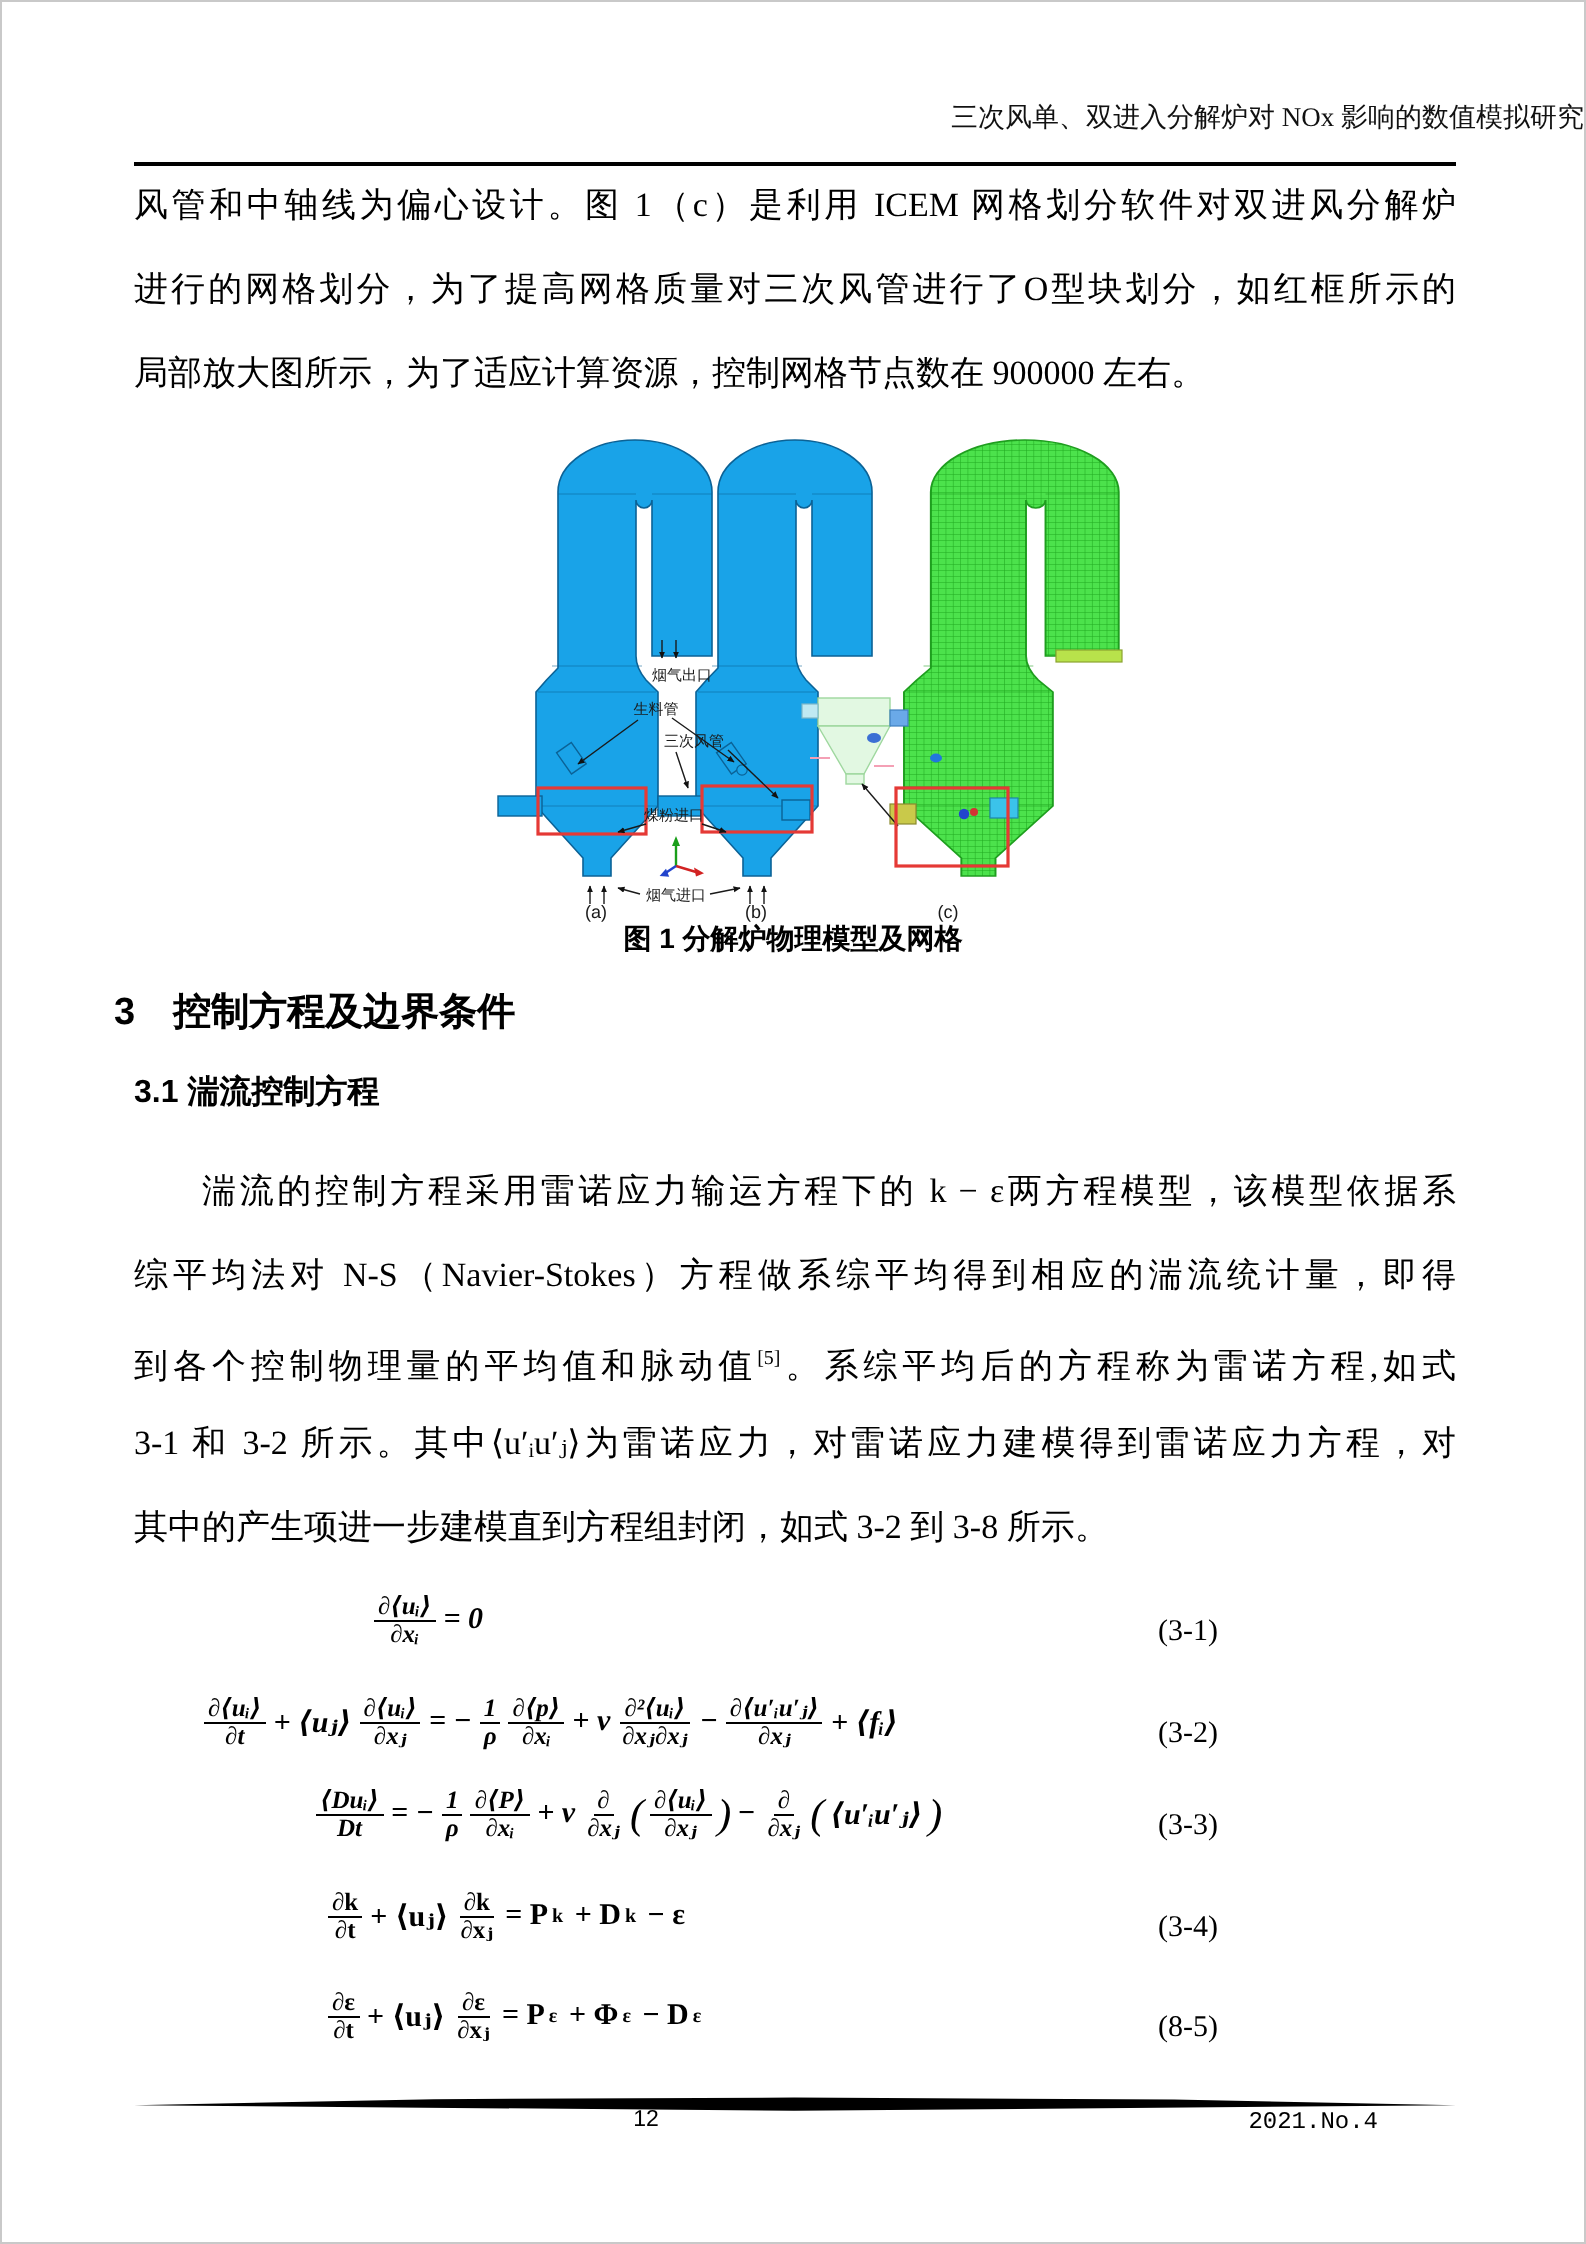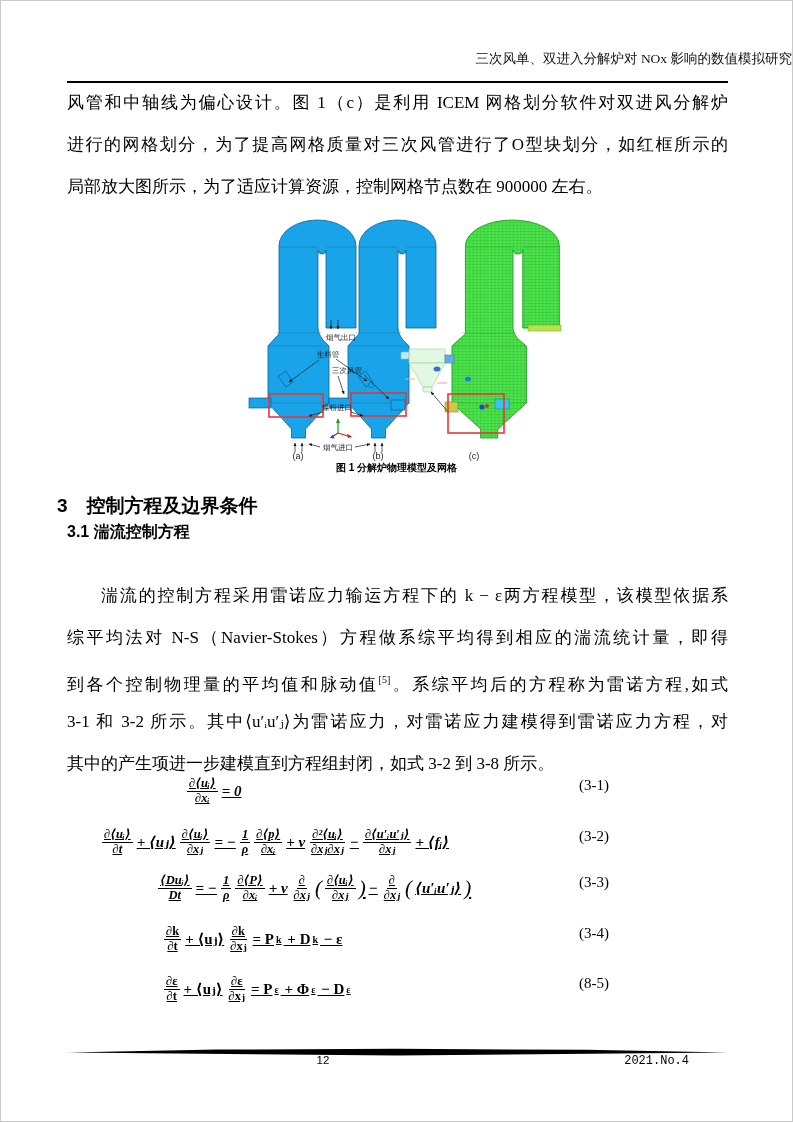--- a/index.html
+++ b/index.html
@@ -12,27 +12,27 @@
   .line{height:42px;line-height:42px;font-size:17px;text-align:justify;white-space:nowrap;}
   .jl{text-align-last:justify;white-space:normal;}
   .indent{text-indent:34px;}
   sup{font-size:10px;}
   .fig{position:absolute;left:230px;top:215px;}
   .fig text{font-family:"Liberation Sans","DejaVu Sans",sans-serif;font-size:7.5px;fill:#1a1a1a;}
   .fig .sb{font-size:9px;}
   .fig .an{stroke:#1a1a1a;stroke-width:0.7;fill:none;}
   .fig .rb{fill:none;stroke-width:1.6;}
   .fig .seam{fill:none;stroke-width:0.6;opacity:0.55;}
-  .cap{position:absolute;left:0;top:460px;width:100%;text-align:center;font-weight:bold;font-size:10px;
+  .cap{position:absolute;left:0;top:460px;width:100%;text-align:center;font-weight:bold;font-size:14px;
        font-family:"Liberation Sans","DejaVu Sans",sans-serif;}
   .h1{position:absolute;left:56px;top:492px;font-size:19px;font-weight:bold;
       font-family:"Liberation Sans","DejaVu Sans",sans-serif;}
-  .h2{position:absolute;left:66px;top:521px;font-size:16px;font-weight:bold;
+  .h2{position:absolute;left:66px;top:535px;font-size:16px;font-weight:bold;
       font-family:"Liberation Sans","DejaVu Sans",sans-serif;}
-  .eq{position:absolute;left:66px;width:661px;height:48px;display:flex;align-items:flex-start;font-size:15px;box-sizing:border-box;text-decoration:underline;}
+  .eq{position:absolute;left:66px;width:661px;height:48px;display:flex;align-items:flex-end;font-size:15px;box-sizing:border-box;}
   .eq .eq-body{display:inline-flex;align-items:center;white-space:nowrap;}
   .eq.it .eq-body{font-style:italic;font-weight:600;}
   .eq.bd .eq-body{font-style:normal;font-weight:700;}
   .frac{display:inline-flex;flex-direction:column;align-items:center;line-height:1.1;font-size:12.5px;margin:0 2px;}
   .fn{border-bottom:1px solid #000;padding:0 2px;}
   .fd{padding:0 2px;}
   .tt{margin:0 2px;white-space:pre;}
   .bp{font-size:21px;font-weight:400;margin:0 1px;}
   .eq sub{font-size:10px;}
   .eq-tag{position:absolute;left:512px;font-size:15px;font-style:normal;font-weight:normal;}

